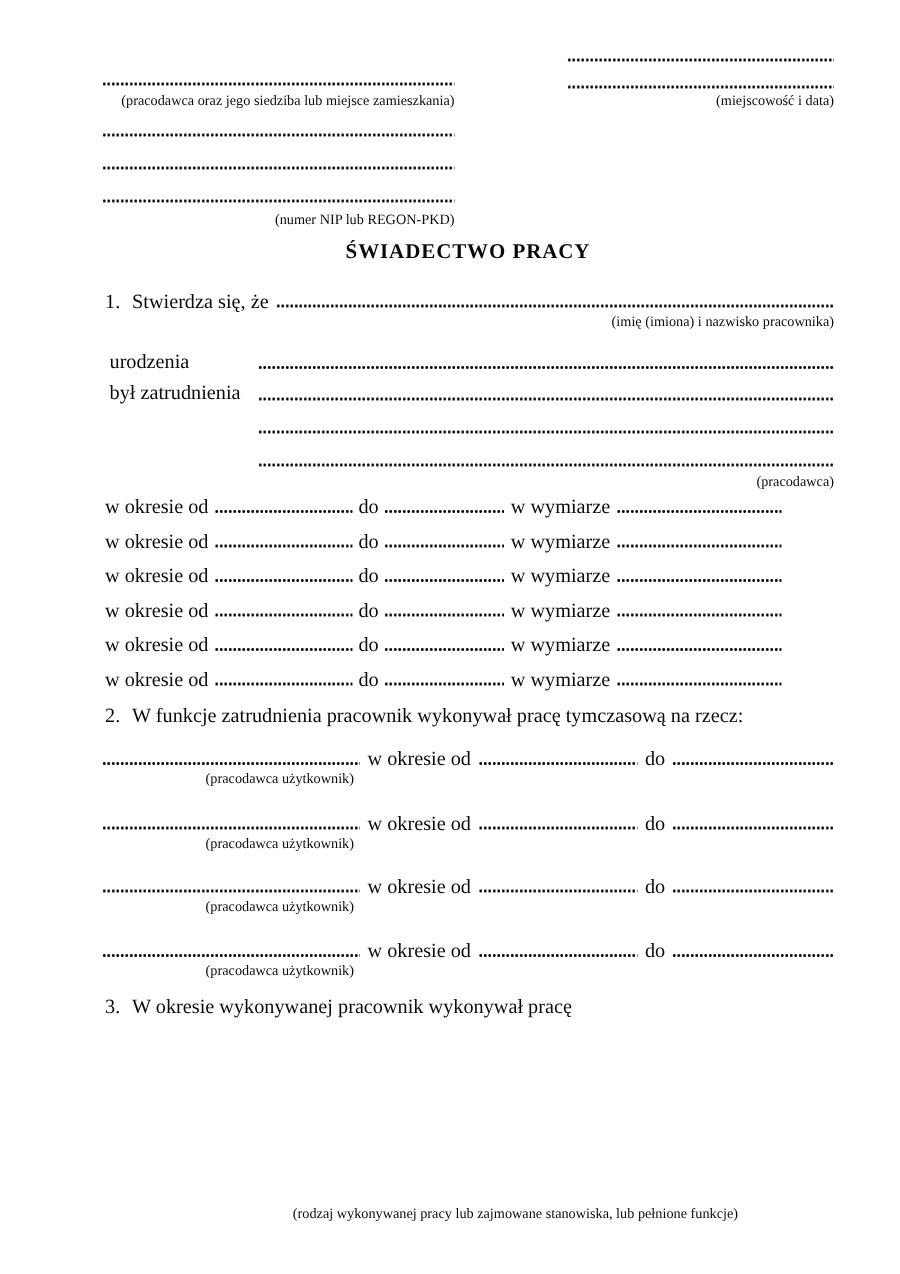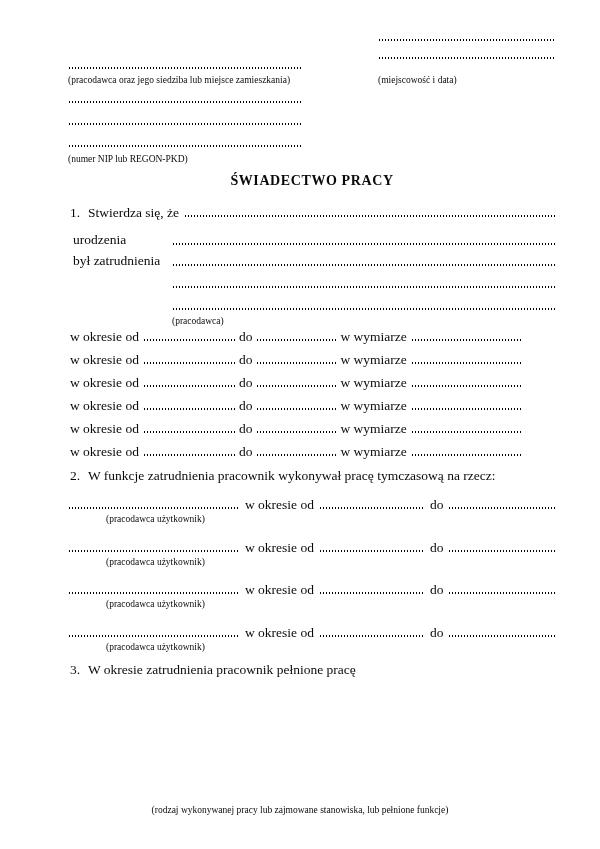--- a/index.html
+++ b/index.html
@@ -31,21 +31,21 @@
     background-repeat: repeat-x;
     background-position: left bottom 3px;
   }
   .grow { flex: 1 1 auto; }
   .caption {
     font-size: 9.5px;
     line-height: 12px;
     white-space: nowrap;
     color: #0a0a0a;
   }
-  .center { text-align: left; }
+  .center { text-align: right; }
   .header { display: flex; justify-content: space-between; align-items: flex-end; }
   .header-left { width: 235px; }
   .header-right { width: 178px; }
   .left-lines { width: 235px; margin-top: 4px; }
   .title {
     margin-top: 7px;
     text-align: center;
     font-weight: bold;
     font-size: 14px;
     letter-spacing: 0.6px;
@@ -59,55 +59,56 @@
     line-height: 15px;
   }
   .num { width: 18px; flex: 0 0 18px; }
   .pl2 { padding-left: 2px; }
   .flabel { width: 104px; flex: 0 0 104px; padding-left: 5px; }
   .labeled-row { display: flex; align-items: flex-end; }
   .footer {
     position: absolute;
     top: 804px;
     left: 0;
-    width: 600px;
-    text-align: center;
+    width: 492px;
+    text-align: right;
   }
 </style>
 </head>
 <body>
 
 <div class="page">
 
   <div class="header">
     <div class="header-left">
       <div class="bline"></div>
       <div class="caption center" style="margin-top:2px;">(pracodawca oraz jego siedziba lub miejsce zamieszkania)</div>
     </div>
     <div class="header-right">
       <div class="bline"></div>
       <div class="bline" style="margin-top:2px;"></div>
-      <div class="caption center" style="margin-top:12px;">(miejscowość i data)</div>
+      <div class="caption center" style="margin-top:0;">(miejscowość i data)</div>
     </div>
   </div>
 
   <div class="left-lines">
     <div class="bline"></div>
     <div class="bline" style="margin-top:6px;"></div>
     <div class="bline" style="margin-top:6px;"></div>
     <div class="caption center" style="margin-top:3px;">(numer NIP lub REGON-PKD)</div>
   </div>
 
   <div class="title">ŚWIADECTWO PRACY</div>
 
   <div class="row pl2" style="margin-top:15px;">
     <span class="num">1.</span>
     <span>Stwierdza się, że</span>
     <span class="dots grow" style="margin-left:5px;"></span>
   </div>
+  <div class="caption center" style="margin-left:104px; margin-top:1px;">(imię (imiona) i nazwisko pracownika)</div>
 
   <div class="labeled-row" style="margin-top:12px; height:16px;">
     <span class="flabel">urodzenia</span>
     <span class="dots grow"></span>
   </div>
 
   <div class="labeled-row" style="margin-top:5px; align-items:flex-start;">
     <span class="flabel" style="padding-top:0;">był zatrudnienia</span>
     <div class="grow">
       <div class="bline"></div>
@@ -202,18 +203,18 @@
     <span class="dots" style="width:172px;"></span>
     <span style="margin:0 5px;">w okresie od</span>
     <span class="dots" style="width:106px;"></span>
     <span style="margin:0 5px;">do</span>
     <span class="dots grow"></span>
   </div>
   <div class="caption center" style="margin-left:38px; width:130px; margin-top:1px;">(pracodawca użytkownik)</div>
 
   <div class="sec-heading pl2" style="margin-top:7px; height:17px;">
     <span class="num">3.</span>
-    <span>W okresie zatrudnienia pracownik pełnione pracę</span>
+    <span>W okresie wykonywanej pracownik wykonywał pracę</span>
   </div>
 
   <div class="footer caption">(rodzaj wykonywanej pracy lub zajmowane stanowiska, lub pełnione funkcje)</div>
 
 </div>
 
 </body></html>

